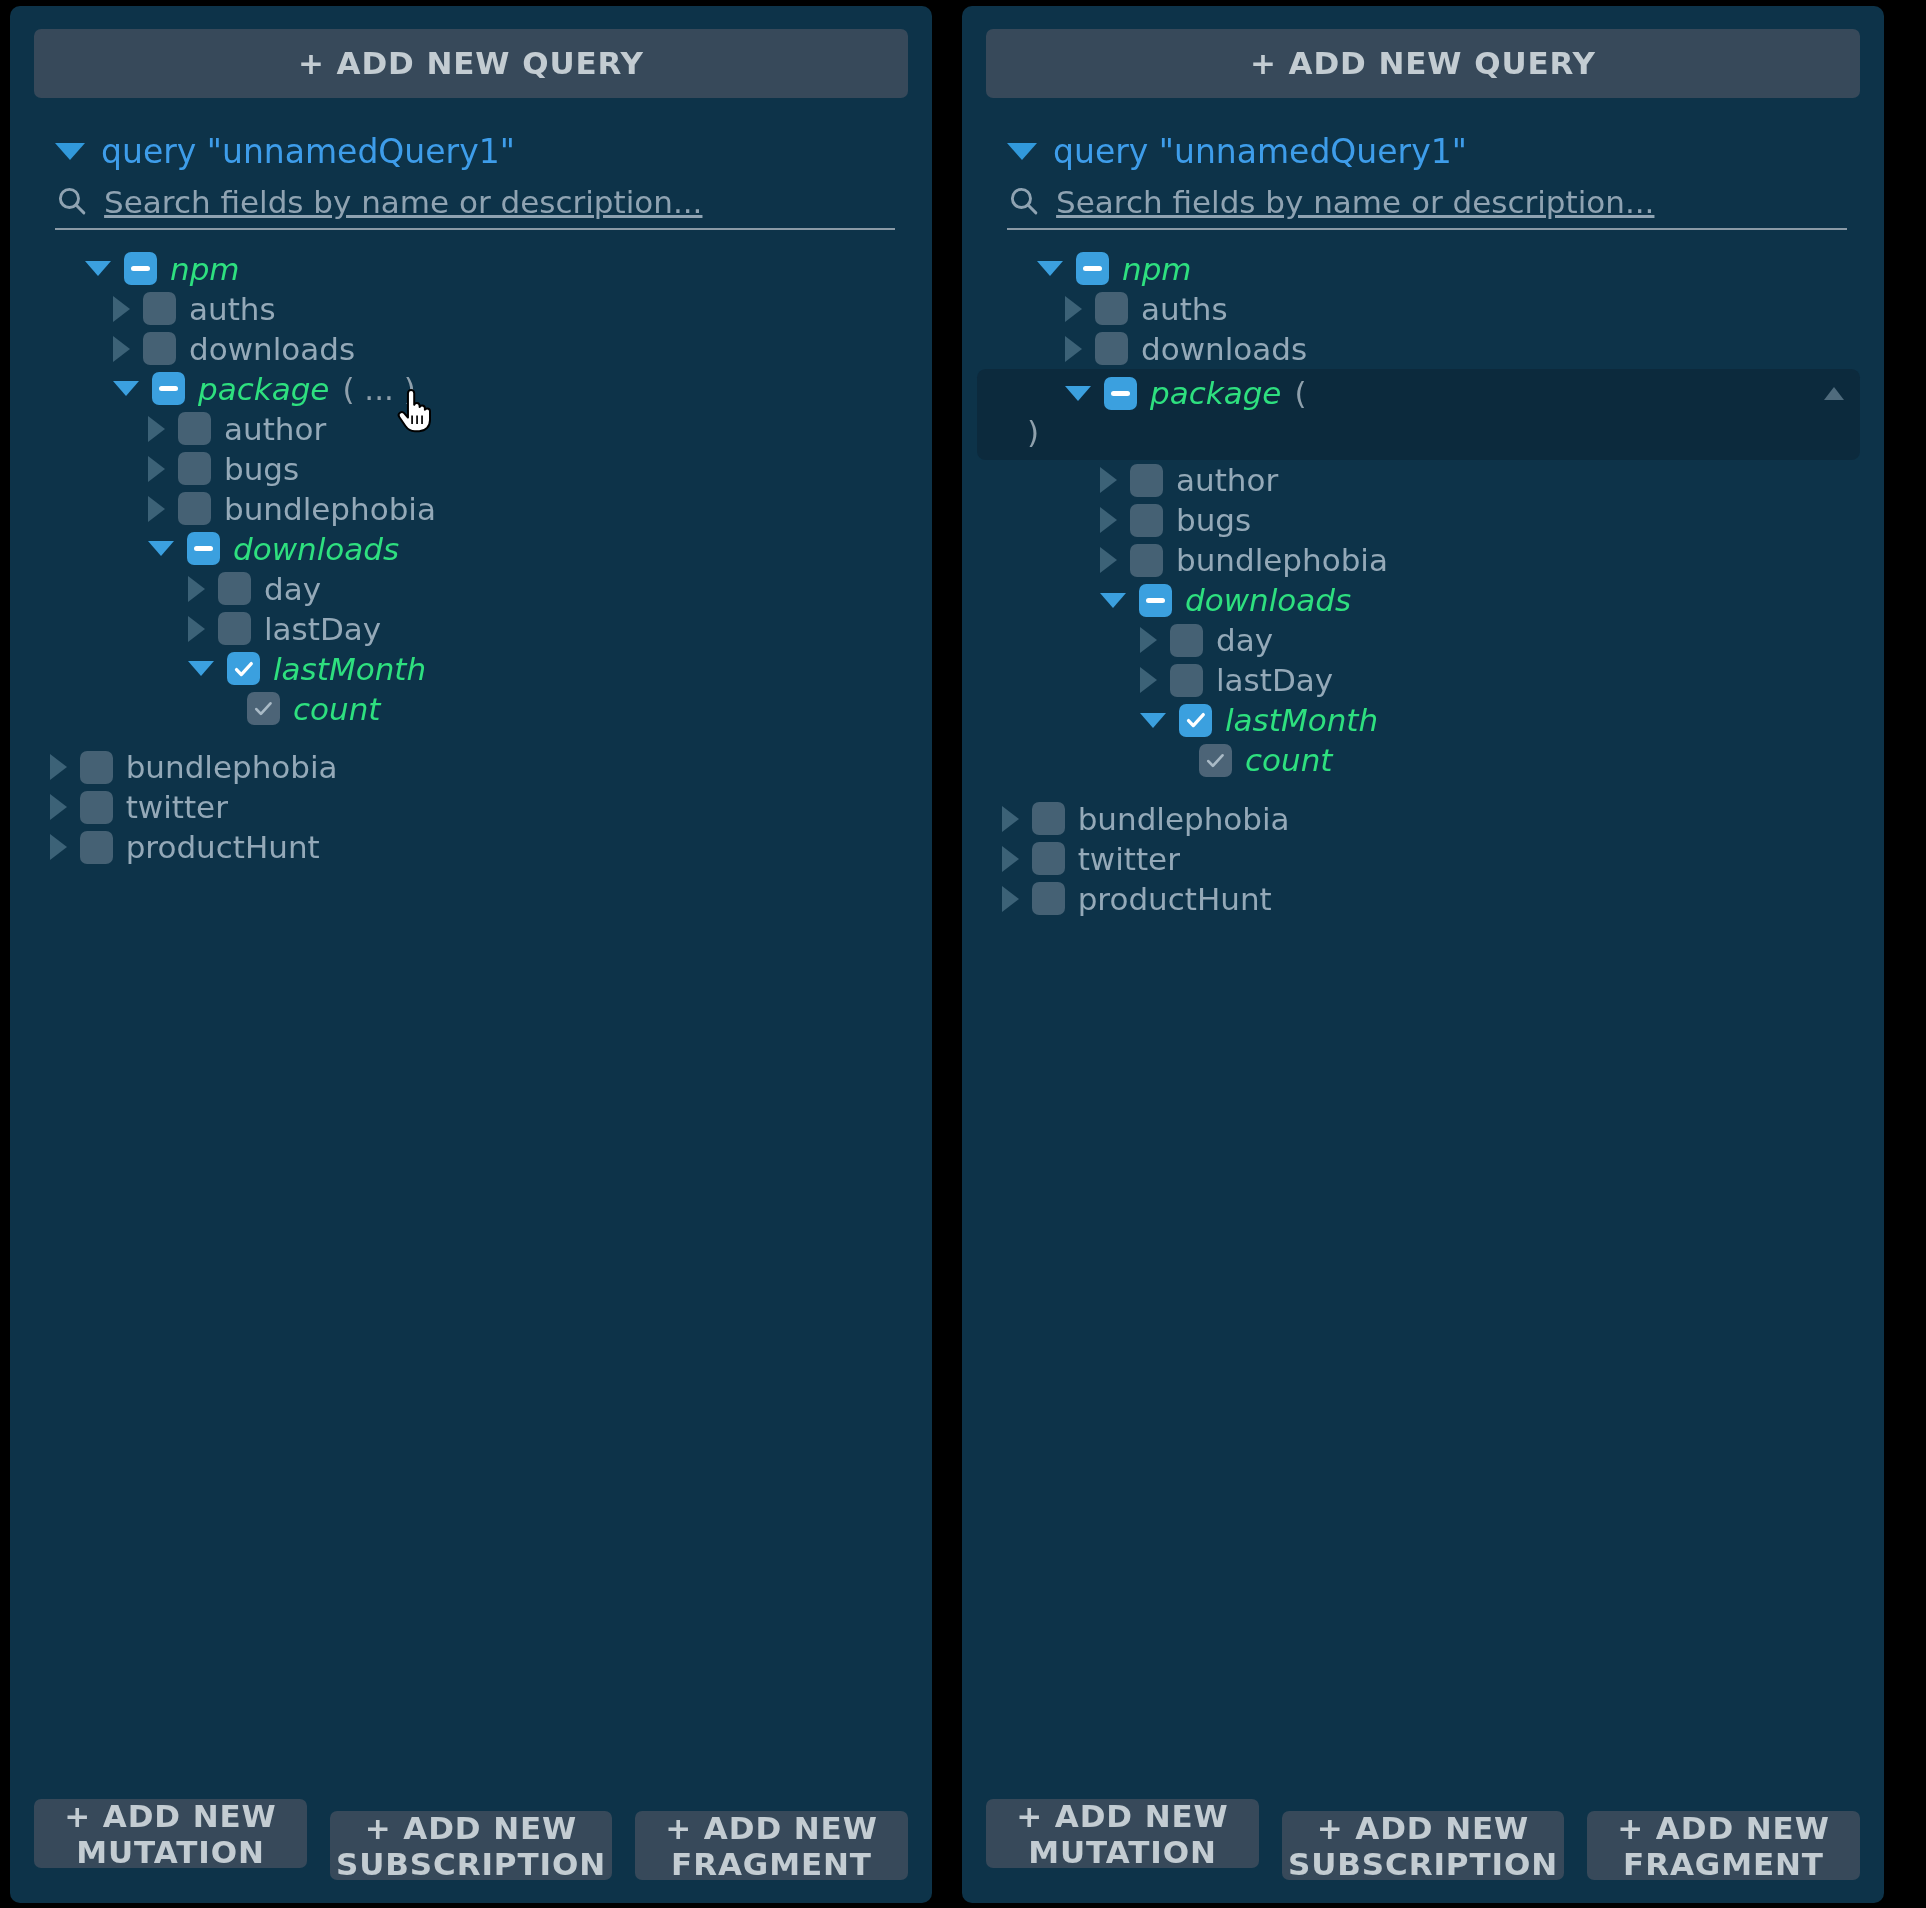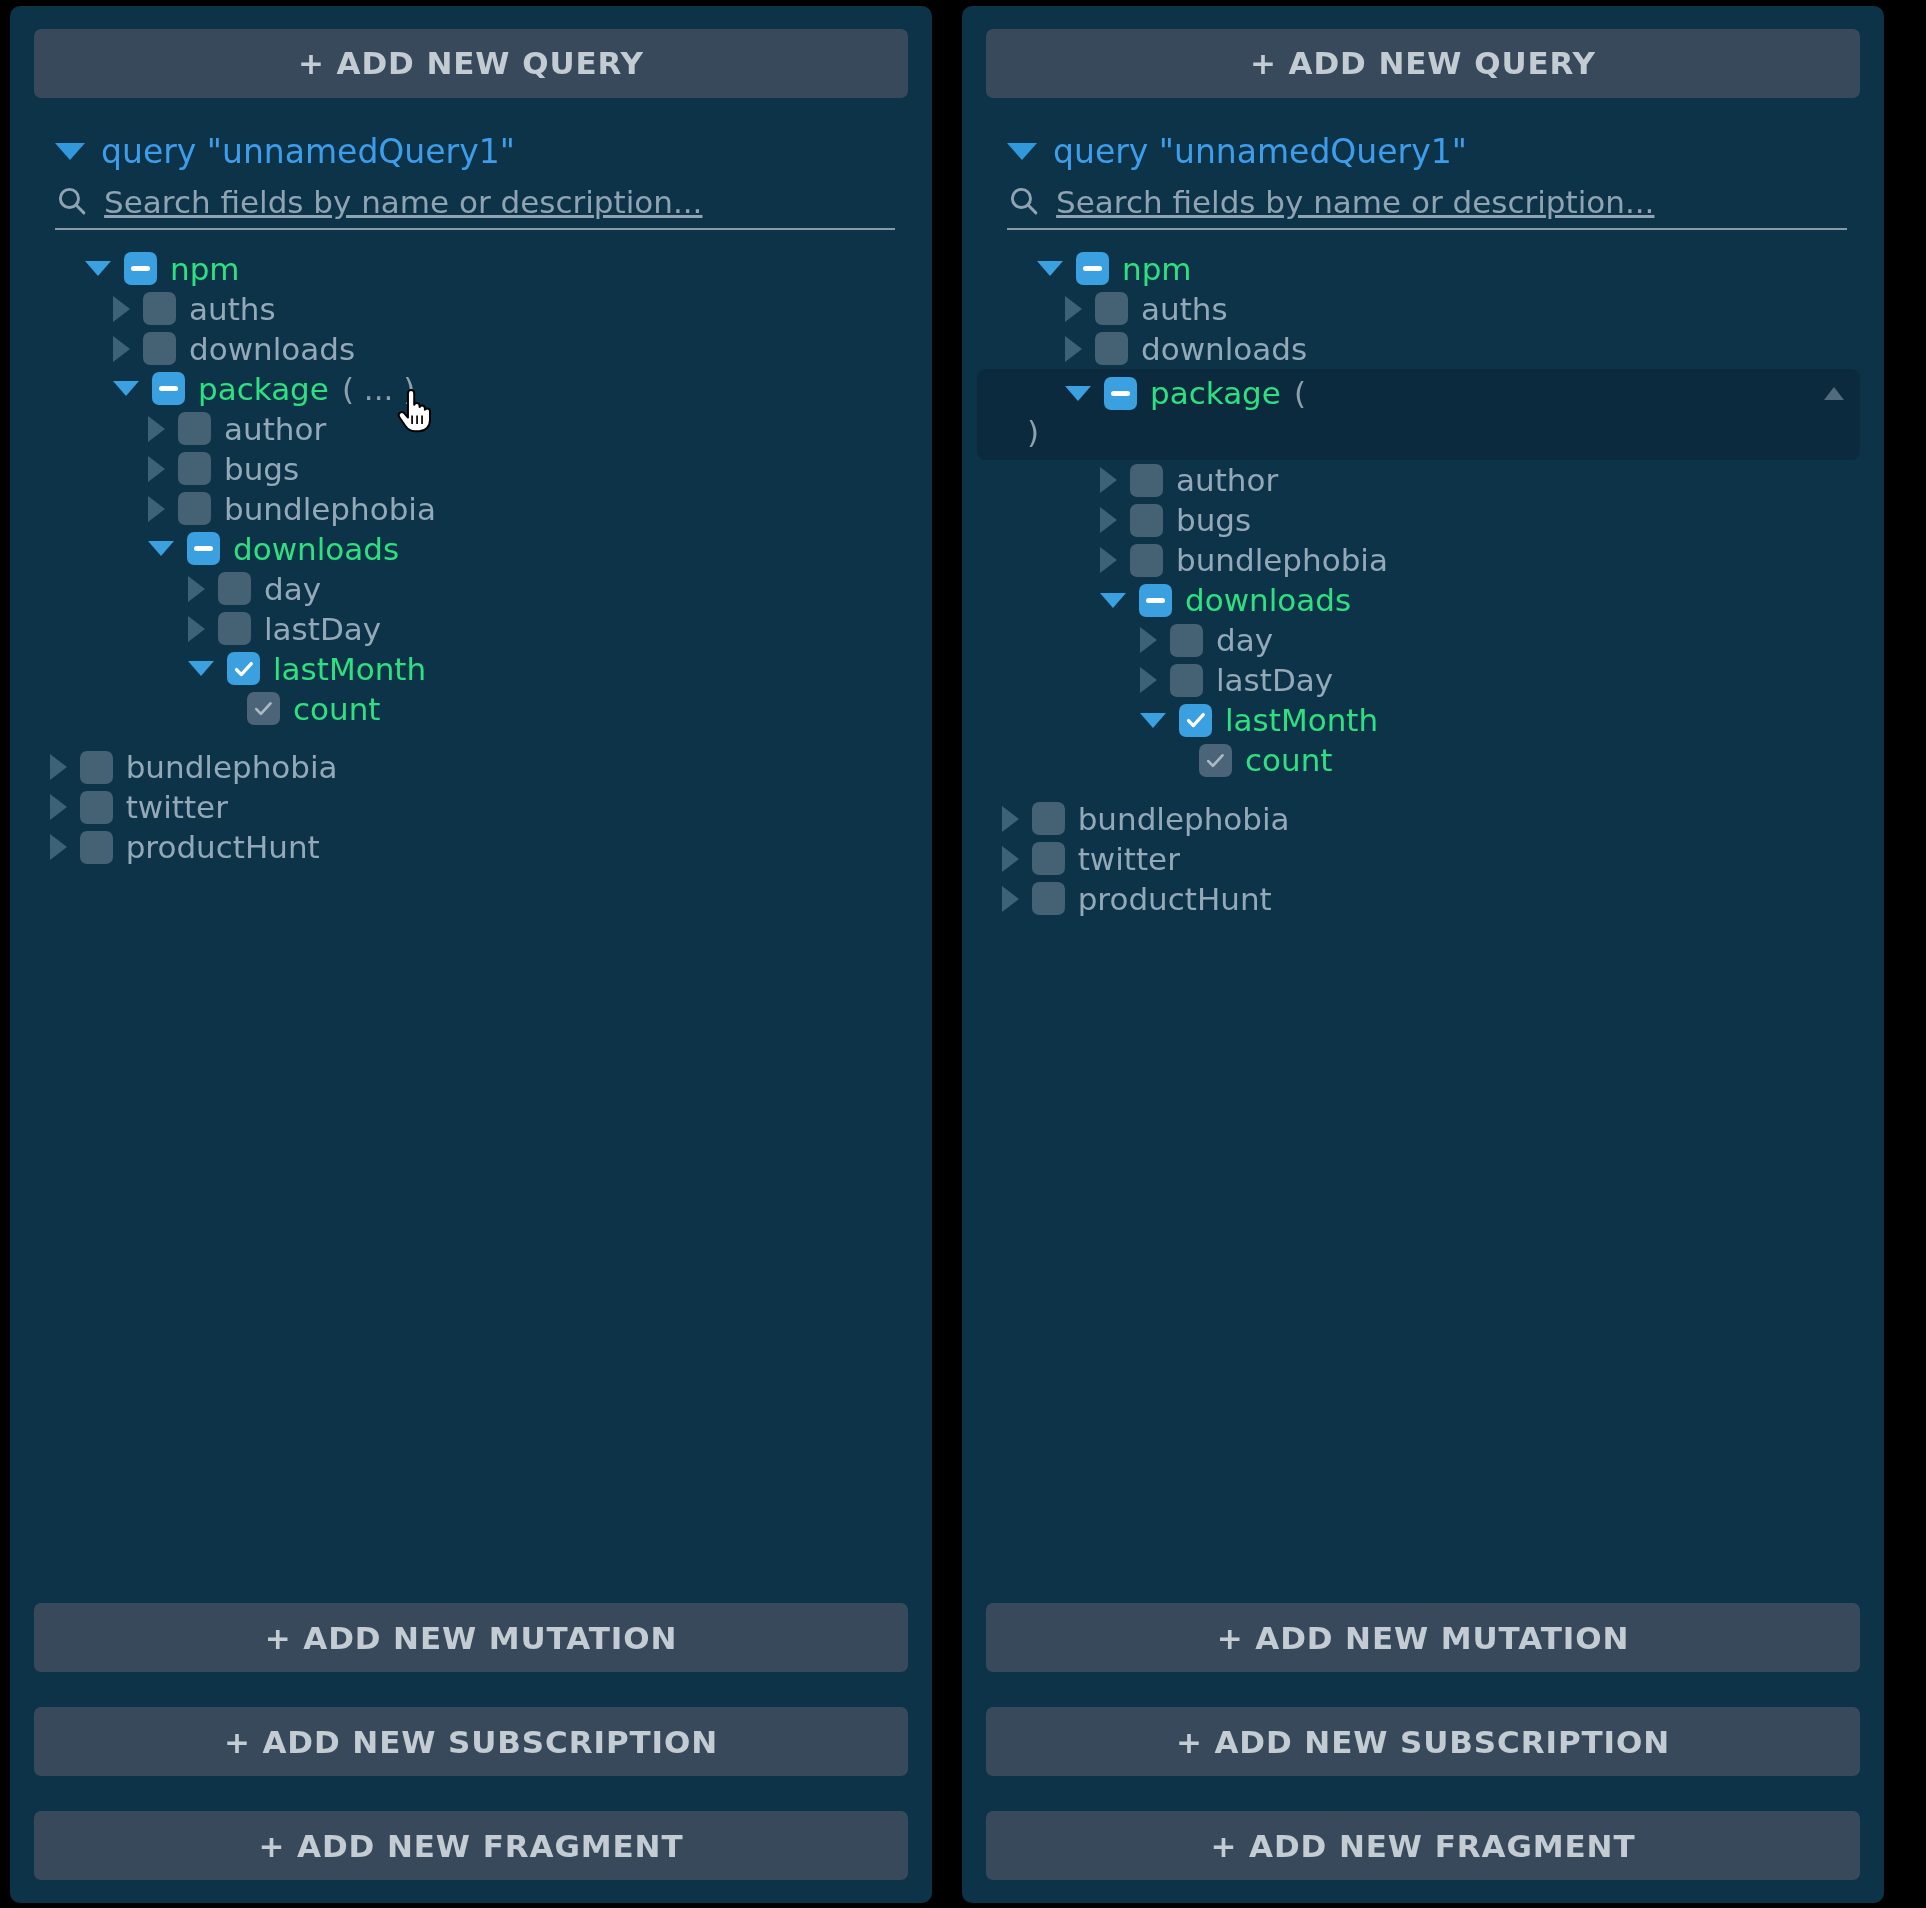--- a/index.html
+++ b/index.html
@@ -125,21 +125,21 @@
     gap: 13px;
     height: 40px;
     cursor: pointer;
     position: relative;
   }
   .label {
     font-size: 31px;
     font-family: "DejaVu Sans", sans-serif;
     white-space: nowrap;
   }
-  .label.green  { color: #2ee07f; }
+  .label.green  { color: #2ee07f; font-style: italic; }
   .label.muted  { color: #94a9b8; }
   .paren { color: #8fa0ac; font-size: 31px; font-family: "DejaVu Sans", sans-serif; }
 
   
   .cb {
     width: 33px; height: 33px;
     border-radius: 7.1px;
     flex: 0 0 auto;
     display: flex; align-items: center; justify-content: center;
     cursor: pointer;
@@ -197,21 +197,21 @@
   .cursor {
     position: absolute;
     width: 37px; height: 46px;
     pointer-events: none;
   }
 
   
   .bottom-stack {
     margin-top: auto;
     display: flex;
-    flex-direction: column;
+    flex-direction: row;
     gap: 23px;
   }
   .indent1 { margin-left: 51px; }
   .indent2 { margin-left: 79px; }
   .indent3 { margin-left: 114px; }
   .indent4 { margin-left: 154px; }
   .indent0 { margin-left: 15.7px; }
 </style>
 </head>
 <body>

